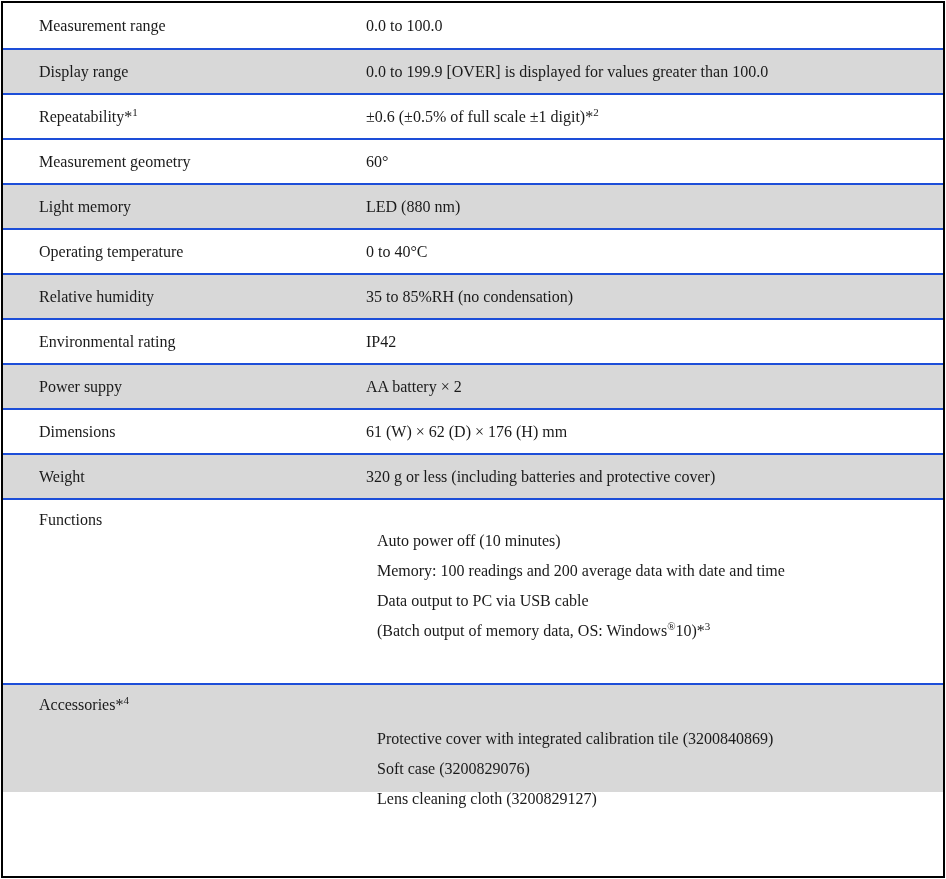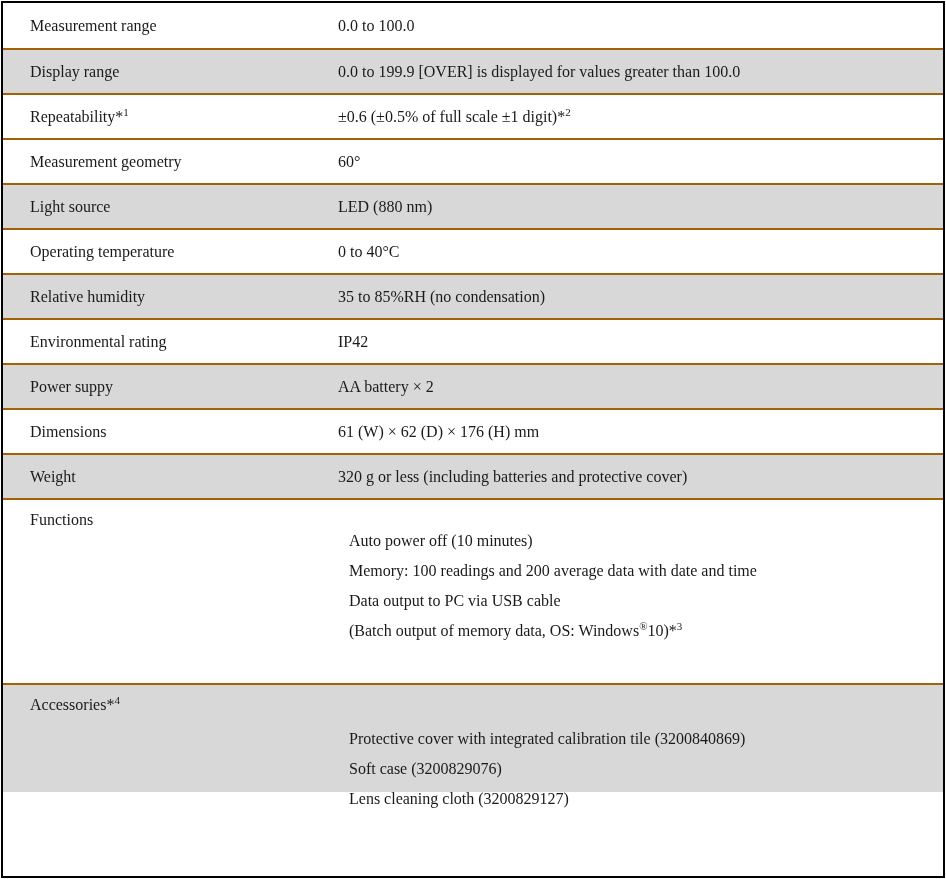--- a/index.html
+++ b/index.html
@@ -20,35 +20,36 @@
     width: 940px;
     height: 873px;
     border: 2px solid #000000;
     background: #ffffff;
   }
   .row {
     display: flex;
     align-items: center;
     box-sizing: border-box;
     height: 45px;
-    border-top: 2px solid #a16207;
+    border-top: 2px solid #1d4ed8;
     background: #ffffff;
     font-size: 16px;
   }
   .row:first-child { border-top: none; }
   .row.gray { background: #d8d8d8; }
   .cell-label {
     flex: 0 0 335px;
     width: 335px;
     box-sizing: border-box;
-    padding-left: 27px;
+    padding-left: 36px;
   }
   .cell-value {
     flex: 1 1 auto;
     box-sizing: border-box;
+    margin-left: 28px;
   }
   .row.tall {
     align-items: flex-start;
   }
   .row.tall .cell-label {
     padding-top: 11px;
   }
   .row.functions-row { height: 185px; }
   .row.accessories-row { height: 109px; }
   .row.tall .cell-value {
@@ -88,21 +89,21 @@
     <div class="cell-value"><span>±0.6 (±0.5% of full scale ±1 digit)*</span><sup>2</sup></div>
   </div>
 
 
   <div class="row">
     <div class="cell-label"><span>Measurement geometry</span></div>
     <div class="cell-value"><span>60°</span></div>
   </div>
 
   <div class="row gray">
-    <div class="cell-label"><span>Light source</span></div>
+    <div class="cell-label"><span>Light memory</span></div>
     <div class="cell-value"><span>LED (880 nm)</span></div>
   </div>
 
   <div class="row">
     <div class="cell-label"><span>Operating temperature</span></div>
     <div class="cell-value"><span>0 to 40°C</span></div>
   </div>
 
   <div class="row gray">
     <div class="cell-label"><span>Relative humidity</span></div>

